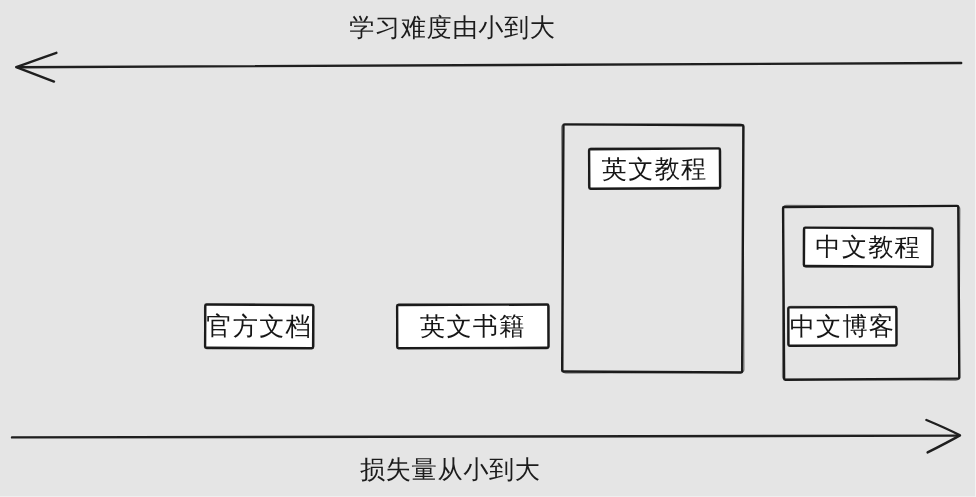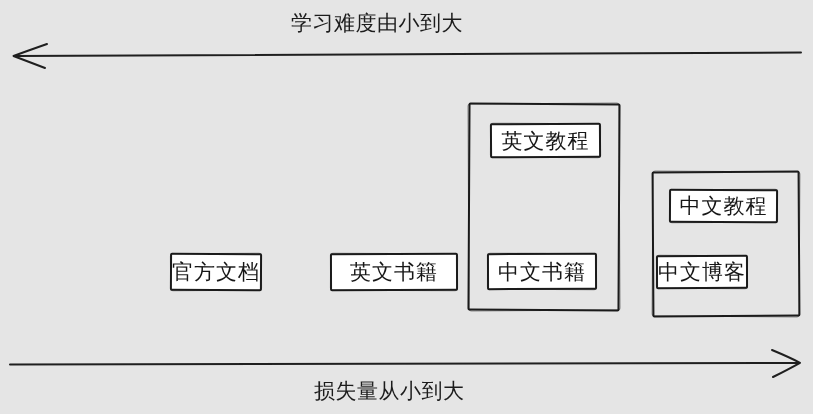--- a/index.html
+++ b/index.html
@@ -17,21 +17,21 @@
     color: #1a1a1a;
   }
   .axis-label {
     position: absolute;
     font-size: 21px;
     letter-spacing: 0.5px;
     color: #1c1c1c;
     white-space: nowrap;
   }
   .axis-label.top { left: 291px; top: 9px; }
-  .axis-label.bottom { left: 314px; top: 377px; }
+  .axis-label.bottom { left: 300px; top: 377px; }
 
   svg.arrow {
     position: absolute;
     left: 0;
     width: 813px;
     height: 36px;
     display: block;
   }
   svg.arrow.top-arrow { top: 40px; }
   svg.arrow.bottom-arrow { top: 347px; }
@@ -114,23 +114,20 @@
     <span>英文书籍</span>
   </div>
 
   <div class="group group-1 rB"></div>
 
   <div class="box node-entut rA">
     <span>英文教程</span>
   </div>
 
 
-  <div class="box node-zhbooks rC">
-    <span>中文书籍</span>
-  </div>
 
   <div class="group group-2 rA"></div>
 
   <div class="box node-zhtut rB">
     <span>中文教程</span>
   </div>
 
   <div class="box node-zhblog rC">
     <span>中文博客</span>
   </div>

